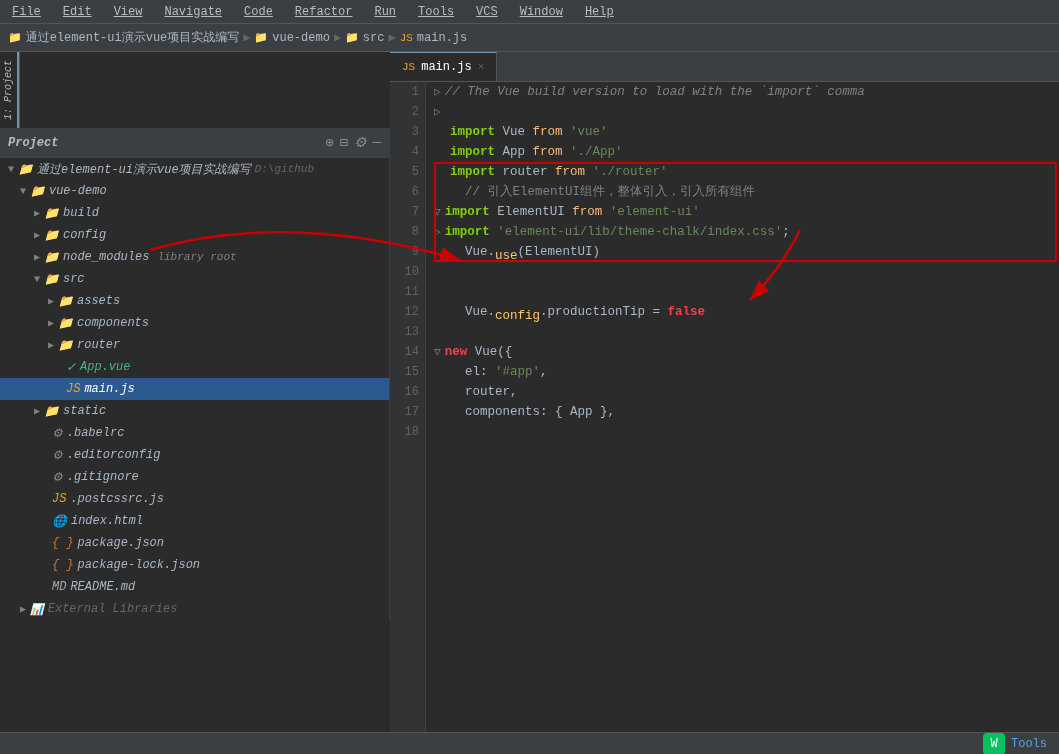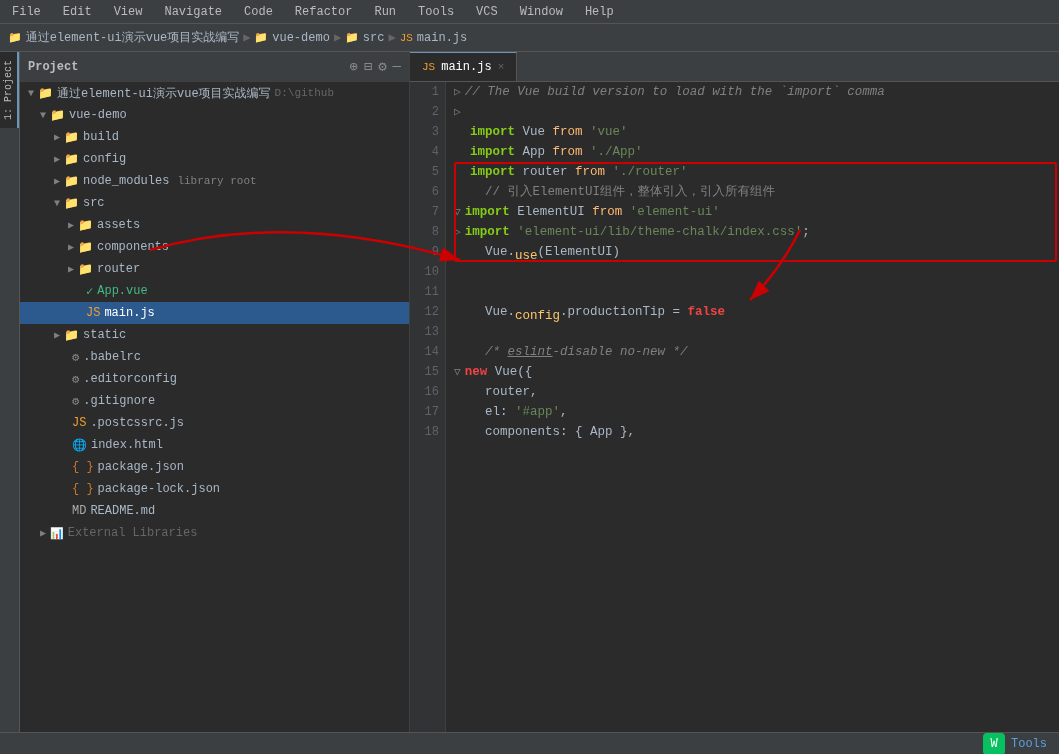--- a/index.html
+++ b/index.html
@@ -21,20 +21,21 @@
       height: 24px;
       padding: 0 8px;
       gap: 14px;
       font-size: 12px;
       color: #bbbbbb;
       border-bottom: 1px solid #555;
     }
     .menu-bar span {
       cursor: pointer;
       padding: 2px 4px;
+      text-decoration: underline;
     }
 
     
     .breadcrumb-bar {
       display: flex;
       align-items: center;
       background: #3c3f41;
       height: 28px;
       padding: 0 8px;
       gap: 4px;
@@ -214,21 +215,22 @@
       display: flex;
       align-items: center;
       justify-content: center;
       color: white;
       font-size: 12px;
     }
 
     
     .left-panel {
       display: flex;
-      flex-direction: row;
+      flex-direction: column;
+      font-style: italic;
     }
     .sidebar-tab-vert {
       width: 20px;
       background: #3c3f41;
       border-right: 1px solid #555;
       display: flex;
       flex-direction: column;
     }
     .vert-tab-item {
       writing-mode: vertical-lr;
@@ -532,42 +534,37 @@
           <div class="code-line">
             <span style="width:16px; display:inline-block;"></span>
             <span>  Vue.</span>
             <span class="method">config</span>
             <span>.productionTip = </span>
             <span class="kw">false</span>
           </div>
 
           <div class="code-line"></div>
 
-          <div class="code-line">
-            <span style="width:16px; display:inline-block;"></span>
-            <span>  </span>
-            <span class="comment">/* <span style="text-decoration:underline;">eslint</span>-disable no-new */</span>
-          </div>
 
           <div class="code-line">
             <span style="color:#808080; font-size:11px; margin-right:4px;">▽</span>
             <span class="kw">new</span>
             <span> Vue({</span>
           </div>
 
           <div class="code-line">
             <span style="width:16px; display:inline-block;"></span>
-            <span>  router,</span>
-          </div>
-
-          <div class="code-line">
-            <span style="width:16px; display:inline-block;"></span>
             <span>  el: </span>
             <span class="str">'#app'</span>
             <span>,</span>
+          </div>
+
+          <div class="code-line">
+            <span style="width:16px; display:inline-block;"></span>
+            <span>  router,</span>
           </div>
 
           <div class="code-line">
             <span style="width:16px; display:inline-block;"></span>
             <span>  components: { App },</span>
           </div>
         </div>
 
         <div style="position:absolute; left:44px; top:80px; right:2px; height:100px; border:2px solid #cc0000; pointer-events:none; border-radius:2px;"></div>
       </div>

